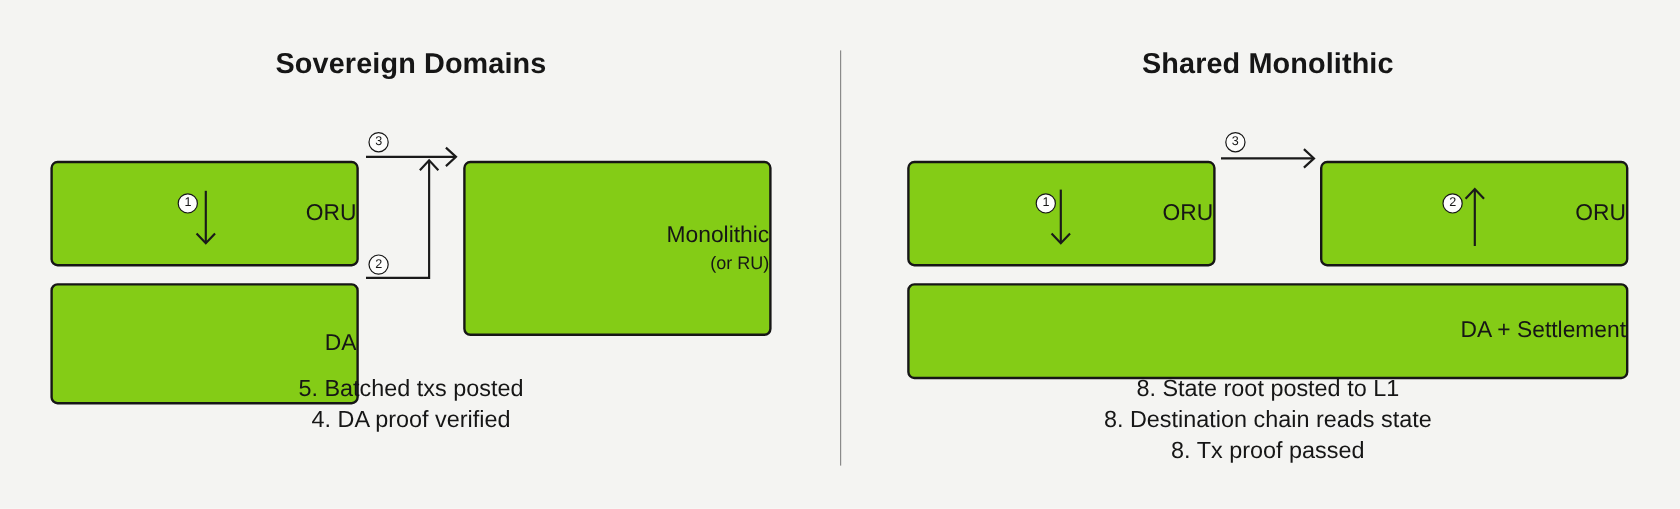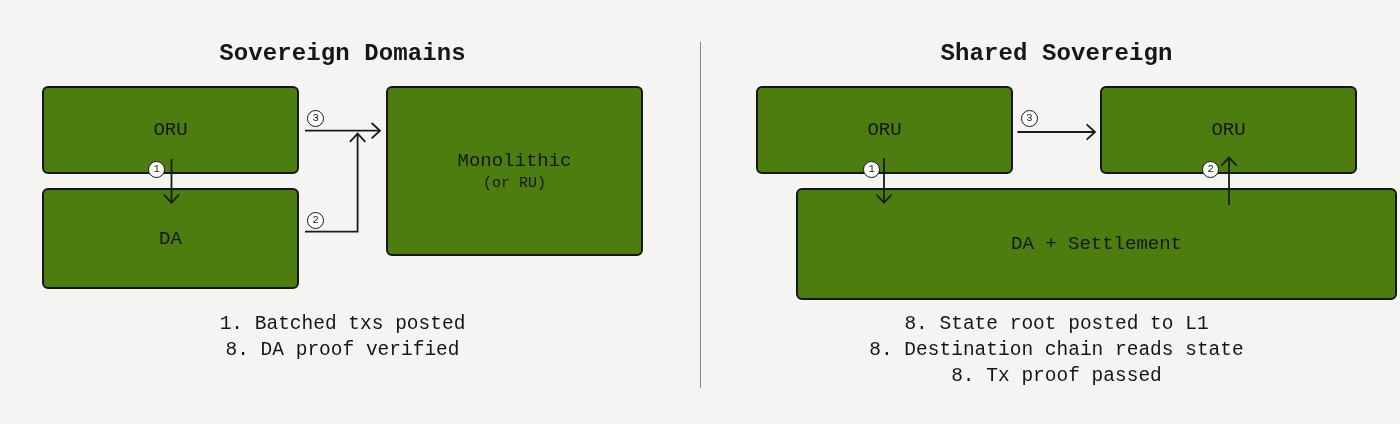--- a/index.html
+++ b/index.html
@@ -1,43 +1,44 @@
 <!DOCTYPE html>
 <html><head>
 <meta charset="utf-8">
 <style>
   html, body { margin: 0; padding: 0; }
   .canvas {
     position: relative;
     width: 1400px;
     height: 424px;
     background: #f4f4f2;
-    font-family: Liberation Mono, monospace;
+    font-family: Liberation Sans, sans-serif;
     color: #161616;
     overflow: hidden;
   }
   .panel-title {
     position: absolute;
     top: 40px;
     width: 601px;
     text-align: center;
     font-size: 24px;
     font-weight: 700;
     letter-spacing: 0.1px;
   }
   .box {
     position: absolute;
     box-sizing: border-box;
-    background: #4d7c0f;
+    background: #84cc16;
     border: 2px solid #161616;
     border-radius: 6px;
     display: flex;
     flex-direction: column;
-    align-items: center;
+    align-items: flex-end;
     justify-content: center;
+    margin-top: 48px;
   }
   .box-label { font-size: 19px; }
   .box-sublabel { font-size: 15px; margin-top: 3px; }
   .legend {
     position: absolute;
     top: 311px;
     width: 601px;
     text-align: center;
     font-size: 19.5px;
     line-height: 26px;
@@ -86,43 +87,43 @@
   <div class="panel-title" style="left:42px;">Sovereign Domains</div>
 
   <div class="box" style="left:42px; top:86px; width:257px; height:88px;">
     <div class="box-label">ORU</div>
   </div>
 
   <div class="box" style="left:42px; top:188px; width:257px; height:101px;">
     <div class="box-label">DA</div>
   </div>
 
-  <div class="box" style="left:386px; top:86px; width:257px; height:170px;">
+  <div class="box" style="left:386px; top:86px; width:257px; height:146px;">
     <div class="box-label">Monolithic</div>
     <div class="box-sublabel">(or RU)</div>
   </div>
 
   <div class="legend" style="left:42px;">
-    <div>1. Batched txs posted</div>
-    <div>8. DA proof verified</div>
+    <div>5. Batched txs posted</div>
+    <div>4. DA proof verified</div>
   </div>
 
   <div class="divider"></div>
 
-  <div class="panel-title" style="left:756px;">Shared Sovereign</div>
+  <div class="panel-title" style="left:756px;">Shared Monolithic</div>
 
   <div class="box" style="left:756px; top:86px; width:257px; height:88px;">
     <div class="box-label">ORU</div>
   </div>
 
   <div class="box" style="left:1100px; top:86px; width:257px; height:88px;">
     <div class="box-label">ORU</div>
   </div>
 
-  <div class="box" style="left:796px; top:188px; width:601px; height:112px;">
+  <div class="box" style="left:756px; top:188px; width:601px; height:80px;">
     <div class="box-label">DA + Settlement</div>
   </div>
 
   <div class="legend" style="left:756px;">
     <div>8. State root posted to L1</div>
     <div>8. Destination chain reads state</div>
     <div>8. Tx proof passed</div>
   </div>
 
   <svg class="arrows-layer" viewBox="0 0 1400 424">

